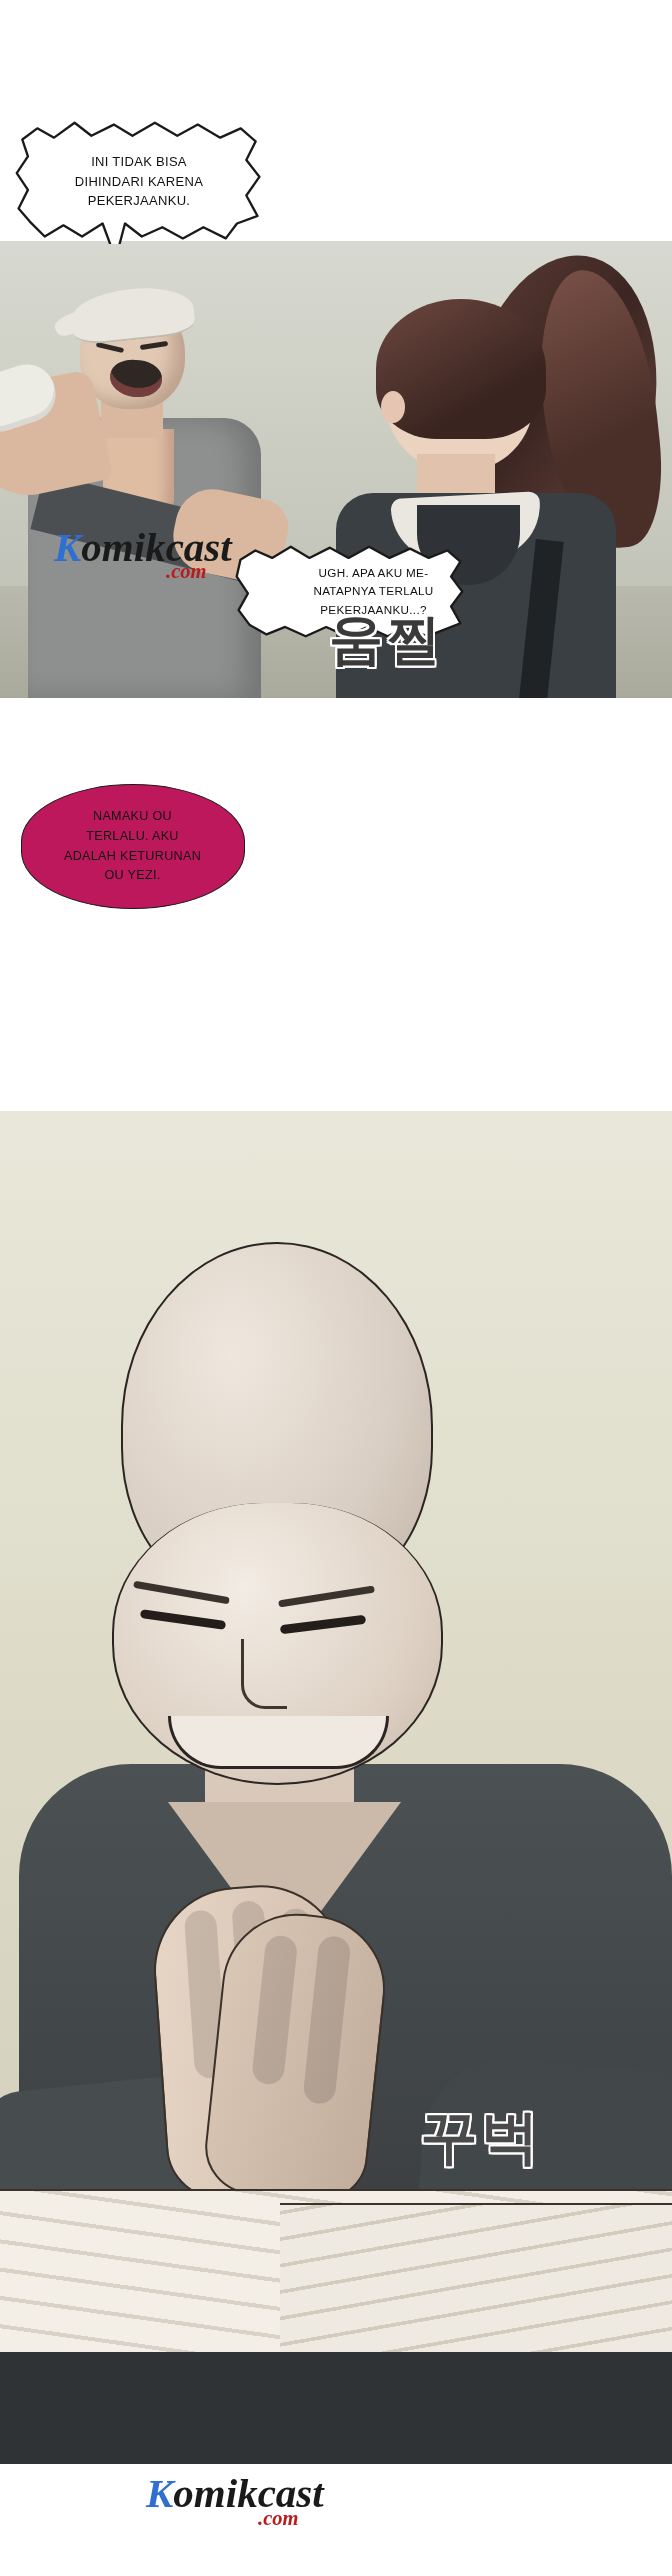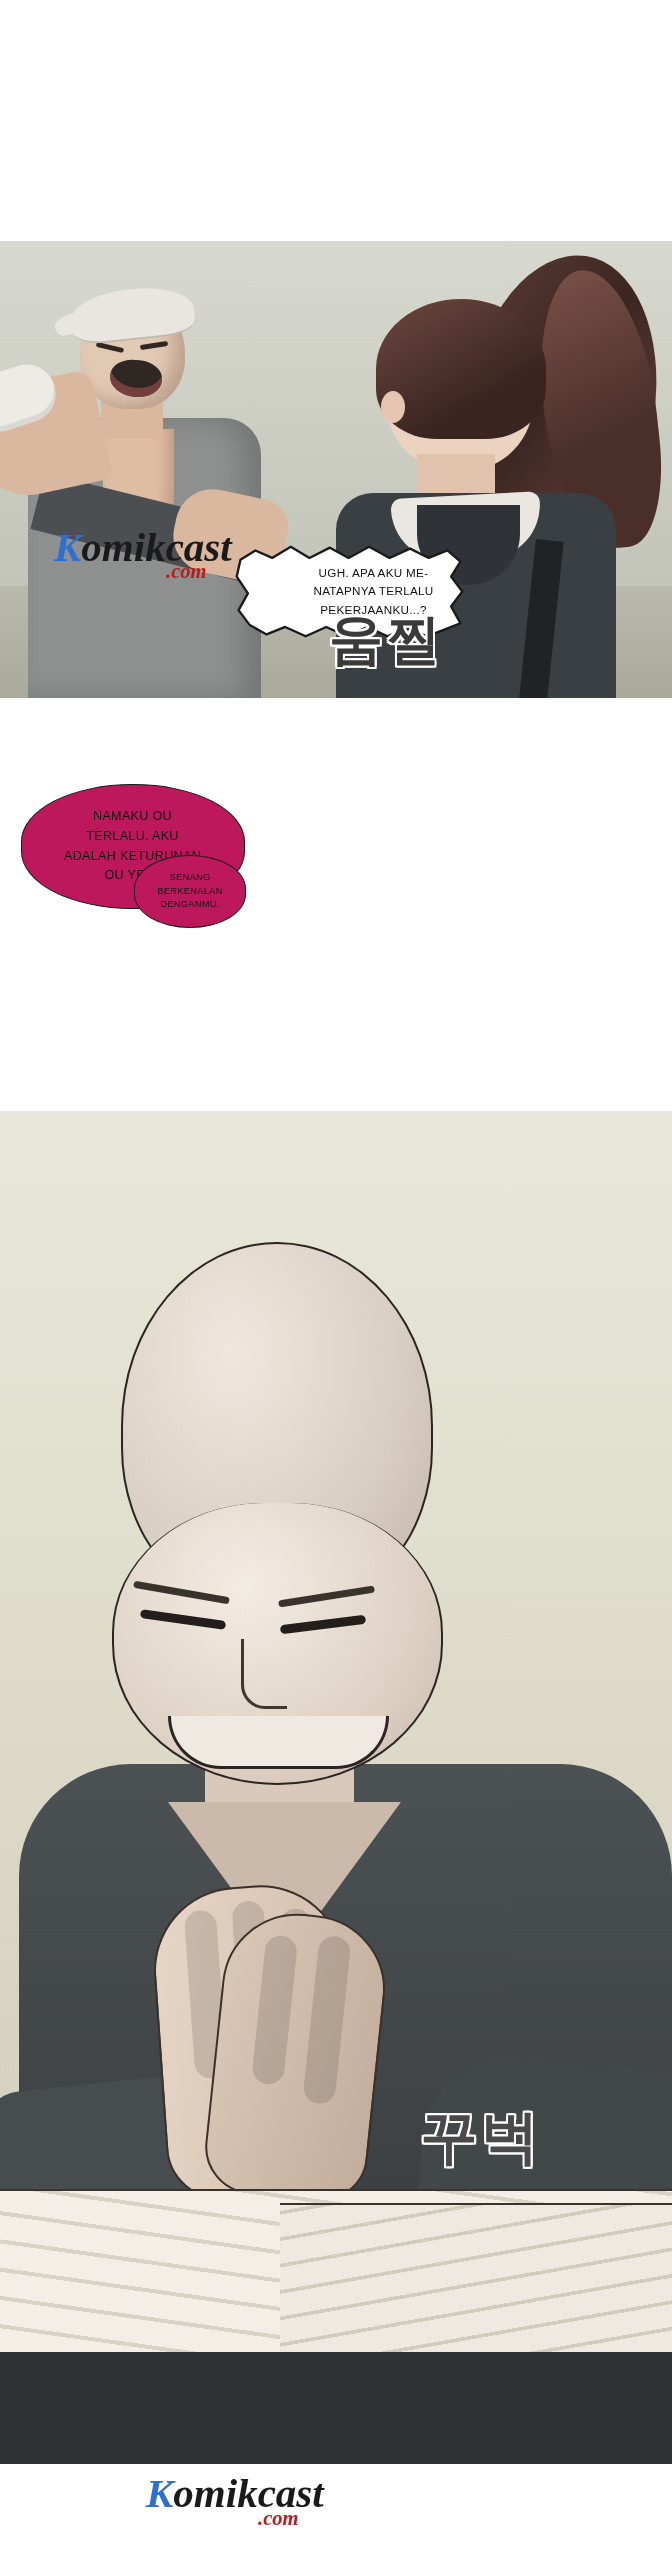--- a/index.html
+++ b/index.html
@@ -310,20 +310,30 @@
   .sleeve-r {
     position: absolute; left: 420px; top: 952px; width: 271px; height: 233px;
     background: #42474a; border-radius: 84px 37px 0 0; transform: rotate(5deg);
   }
 </style>
 </head>
 <body>
 
 <div id="page">
 
+  <div class="bubble bubble-spiky" style="left:13px; top:119px; width:252px; height:125px; font-size:13px;">
+    <svg class="spike-svg" viewBox="0 0 270 134" preserveAspectRatio="none">
+      <polygon points="10,22 26,10 44,20 66,4 84,18 108,6 128,18 152,4 176,18 198,6 222,20 244,10 260,24 250,44 264,62 250,82 262,104 240,112 228,128 204,116 182,128 160,116 138,126 120,112 110,150 96,112 74,126 54,114 34,126 18,110 6,96 16,76 4,58 16,40" fill="#ffffff" stroke="#1a1a1a" stroke-width="2.5" stroke-linejoin="round"></polygon>
+    </svg>
+    <span class="txt" style="line-height:1.5;">
+      <span>INI TIDAK BISA</span><br>
+      <span>DIHINDARI KARENA</span><br>
+      <span>PEKERJAANKU.</span>
+    </span>
+  </div>
 
   <div class="panel" id="panel1">
     <div id="p1sky"></div>
     <div id="p1floor"></div>
 
     <div id="p1-girl">
       <div class="g-hair-tail"></div>
       <div class="g-hair-tail2"></div>
       <div class="g-head"></div>
       <div class="g-hair-top"></div>
@@ -371,27 +381,20 @@
 
   <div class="bubble bubble-round" style="left:20.5px; top:784px; width:224px; height:125px; font-size:12.6px;">
     <span class="txt" style="line-height:1.55;">
       <span>NAMAKU OU</span><br>
       <span>TERLALU. AKU</span><br>
       <span>ADALAH KETURUNAN</span><br>
       <span>OU YEZI.</span>
     </span>
   </div>
 
-  <div class="bubble bubble-round" style="left:134px; top:855px; width:112px; height:73px; font-size:9.3px;">
-    <span class="txt" style="line-height:1.5;">
-      <span>SENANG</span><br>
-      <span>BERKENALAN</span><br>
-      <span>DENGANMU.</span>
-    </span>
-  </div>
 
   <div class="panel" id="panel2">
     <div id="p2bg"></div>
 
     <div id="p2-monk">
       <div class="b-body"></div>
       <div class="sleeve-l"></div>
       <div class="sleeve-r"></div>
       <div class="b-neck"></div>
       <div class="b-v"></div>

